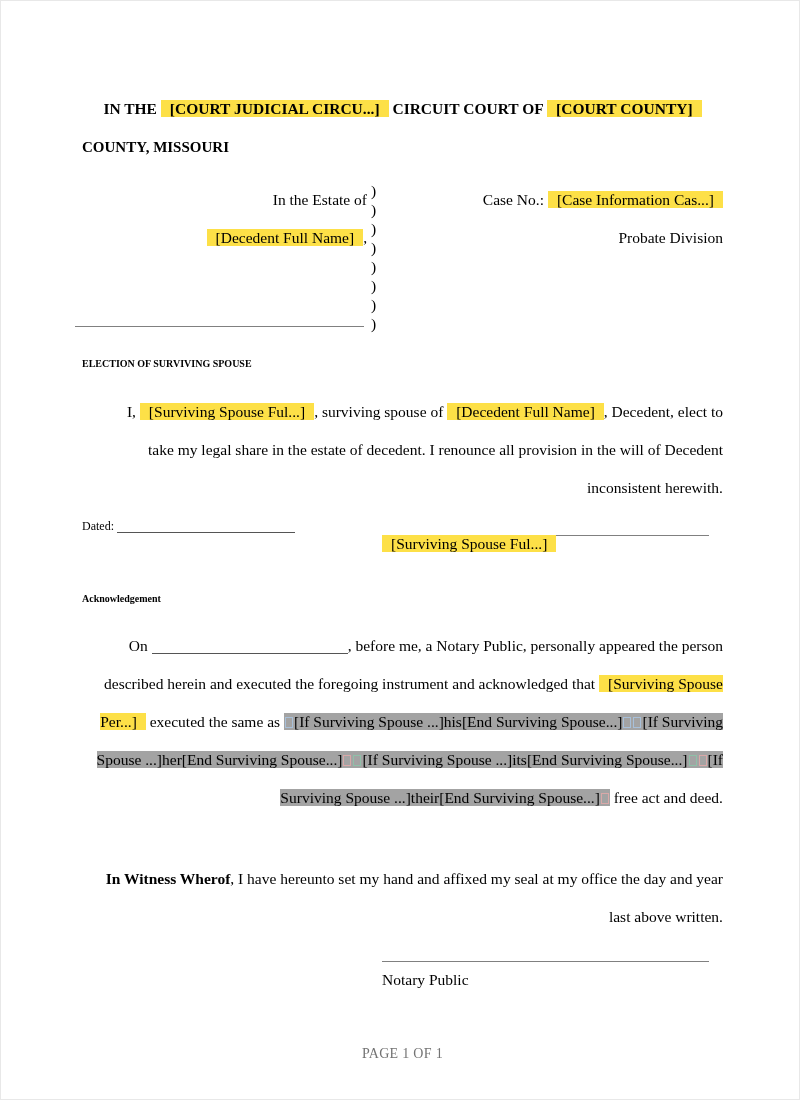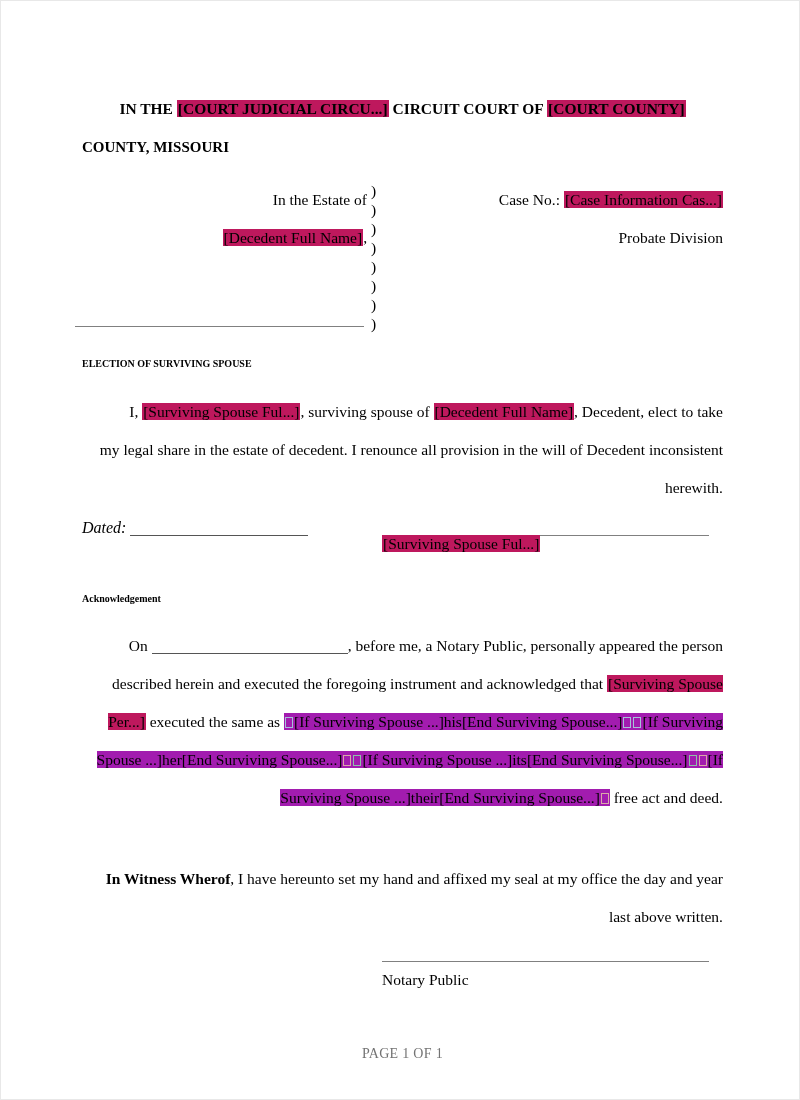--- a/index.html
+++ b/index.html
@@ -24,26 +24,26 @@
     position: absolute;
     left: 81px;
     top: 0;
     width: 641px;
     font-size: 15.5px;
     line-height: 1;
   }
 
   
   .hl-yellow {
-    background: #be185d;
-    padding: 0 1px;
+    background: #fde047;
+    padding: 0 9px;
     margin-top: 40px;
   }
   .hl-gray {
-    background: #a21caf;
+    background: #a3a3a3;
   }
   .boxglyph {
     display: inline-block;
     width: 8px;
     height: 11px;
     border: 1px solid #9fb6c4;
     box-sizing: border-box;
     vertical-align: -1px;
     margin: 0 1px;
     background: transparent;
@@ -140,22 +140,21 @@
 
   #para-election { top: 392px; }
   #para-ack      { top: 626px; }
   #para-witness  { top: 859px; }
 
   
   .dated-line {
     position: absolute;
     left: 0;
     top: 519px;
-    font-size: 16px;
-    font-style: italic;
+    font-size: 12px;
   }
   .rule-inline {
     display: inline-block;
     border-bottom: 1px solid #555555;
     vertical-align: -3px;
   }
   .sig-rule {
     position: absolute;
     left: 300px;
     top: 534px;

